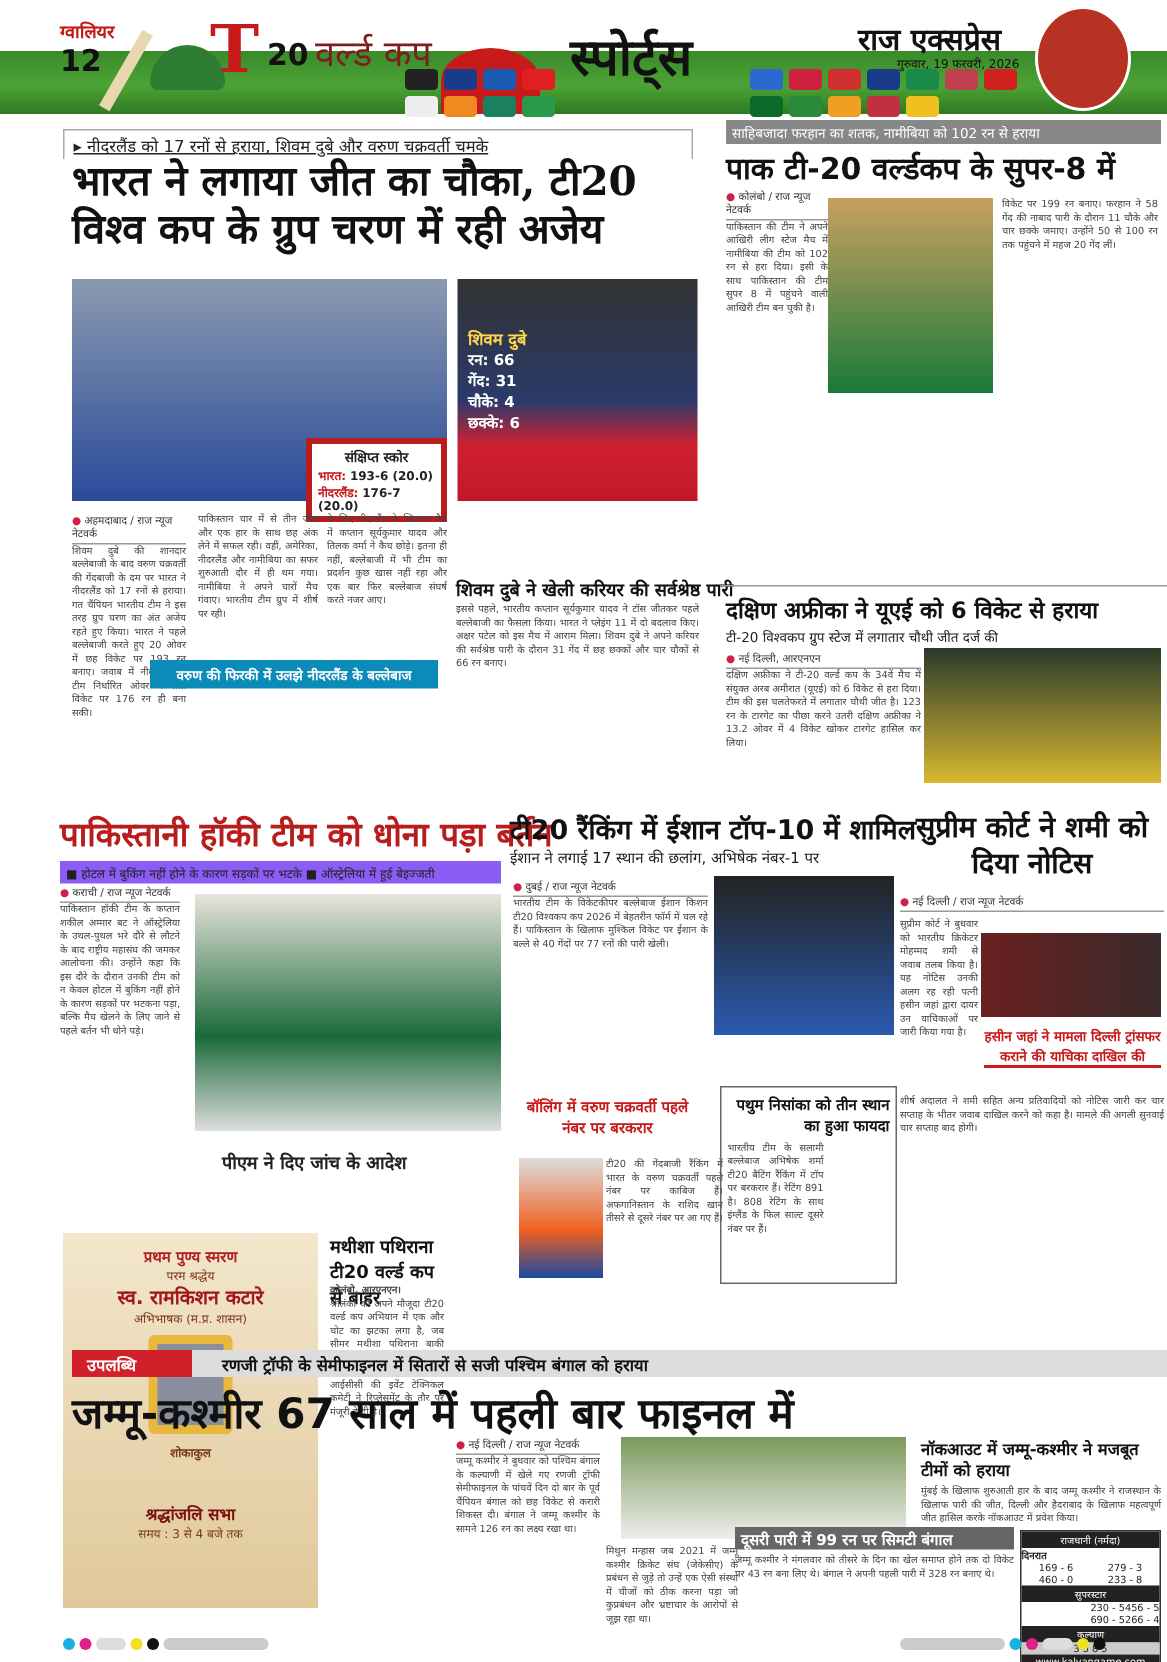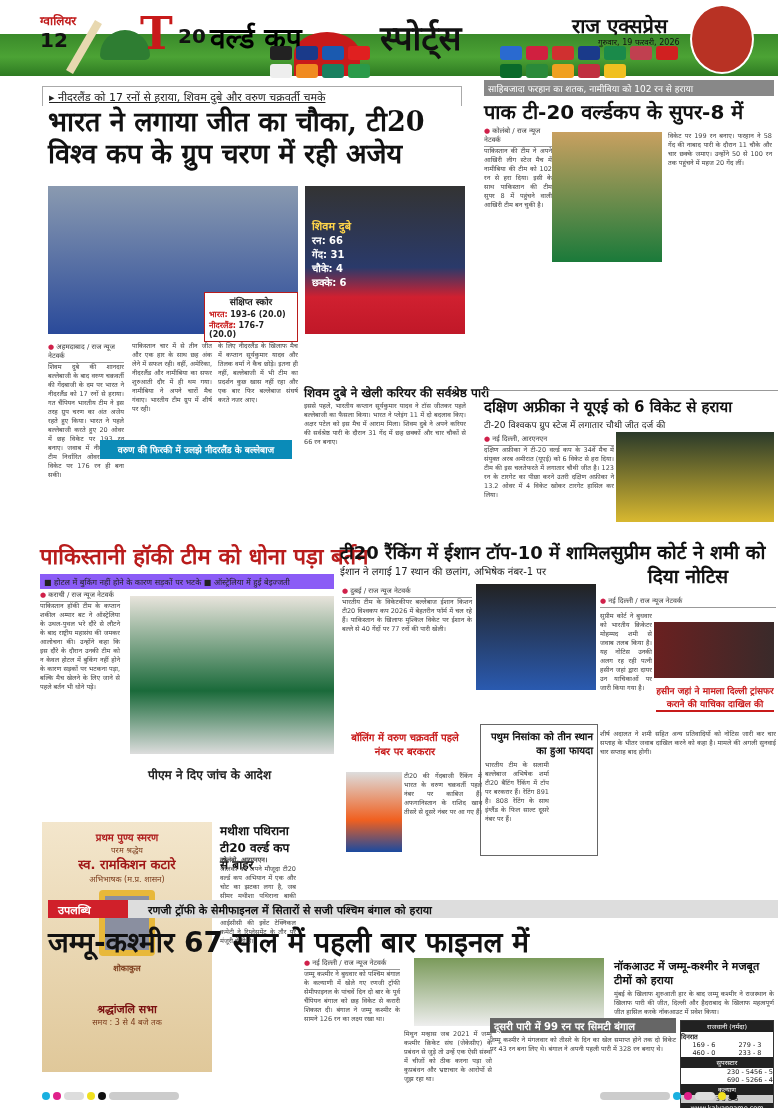--- a/index.html
+++ b/index.html
@@ -3,34 +3,34 @@
 <meta charset="utf-8">
 <style>
 *{box-sizing:border-box;margin:0;padding:0}
 body{width:778px;height:1108px;background:#fff;font-family:"DejaVu Sans",sans-serif;color:#222;position:relative;overflow:hidden}
 .abs{position:absolute}
 .banner{left:0;top:0;width:778px;height:76px;background:linear-gradient(#fff 0,#fff 45%,#3a8a2a 45%,#4ca335 75%,#2e7a22 100%)}
 .city{left:40px;top:12px;font-size:12px;color:#c01a1a;font-weight:bold}
 .pageno{left:40px;top:28px;font-size:20px;font-weight:bold;color:#111}
 .t20{left:140px;top:8px;font-size:44px;font-weight:bold;color:#c81a1a;font-family:"DejaVu Serif",serif}
 .t20b{left:178px;top:24px;font-size:20px;font-weight:bold;color:#111}
-.wc{left:210px;top:18px;font-size:28px;font-weight:bold;color:#000000}
+.wc{left:210px;top:18px;font-size:24px;font-weight:normal;color:#7f1d1d}
 .sports{left:380px;top:14px;font-size:34px;font-weight:bold;color:#111;font-family:"DejaVu Serif",serif}
 .paper{left:572px;top:12px;font-size:20px;font-weight:bold;color:#111}
 .date{left:598px;top:36px;font-size:8px;color:#111}
 .ball{left:294px;top:32px;width:66px;height:44px;border-radius:50% 50% 0 0;background:#c81a1a}
 .bat{left:80px;top:18px;width:8px;height:58px;background:#e8d8b0;transform:rotate(30deg)}
 .helm{left:100px;top:30px;width:50px;height:30px;border-radius:25px 25px 5px 5px;background:#2e7d32}
 .batsman{left:690px;top:4px;width:64px;height:70px;border-radius:50%;background:#b83224;border:2px solid #fff}
 .flags{display:flex;gap:4px;flex-wrap:wrap;width:110px}
 .flag{width:22px;height:14px;border-radius:3px}
 .kicker{left:42px;top:86px;width:420px;font-size:11px;color:#222;text-decoration:underline;border:1px solid #aaa;border-bottom:none;padding:2px 6px}
 .hl1{left:48px;top:106px;width:420px;font-size:27px;line-height:32px;font-weight:bold;color:#111;font-family:"DejaVu Serif",serif}
 .img{background:#3456a0}
-.box{border:1px solid #b91c1c}
+.box{border:4px solid #b91c1c}
 .scorecard{left:204px;top:292px;width:94px;background:#fff;padding:2px 4px;font-size:8px}
 .scorecard .t{font-weight:bold;text-align:center;font-size:9px}
 .scorecard .r{color:#c81a1a;font-weight:bold}
 .dubestats{left:312px;top:220px;font-size:10px;color:#fff;line-height:14px;font-weight:bold}
 .dubestats .n{color:#ffd54a;font-size:11px}
 .fifty{left:312px;top:326px;font-size:42px;font-weight:bold;color:#fff;letter-spacing:6px}
 .body{font-size:6.5px;line-height:9px;color:#444;text-align:justify}
 .dateline{font-size:7px;color:#333;border-bottom:1px solid #999;padding-bottom:2px}
 .dateline::before{content:"● ";color:#d0204a}
 .sub1{left:100px;top:440px;width:192px;background:#0a8bb8;color:#fff;font-size:9px;font-weight:bold;padding:3px 6px;text-align:center}

